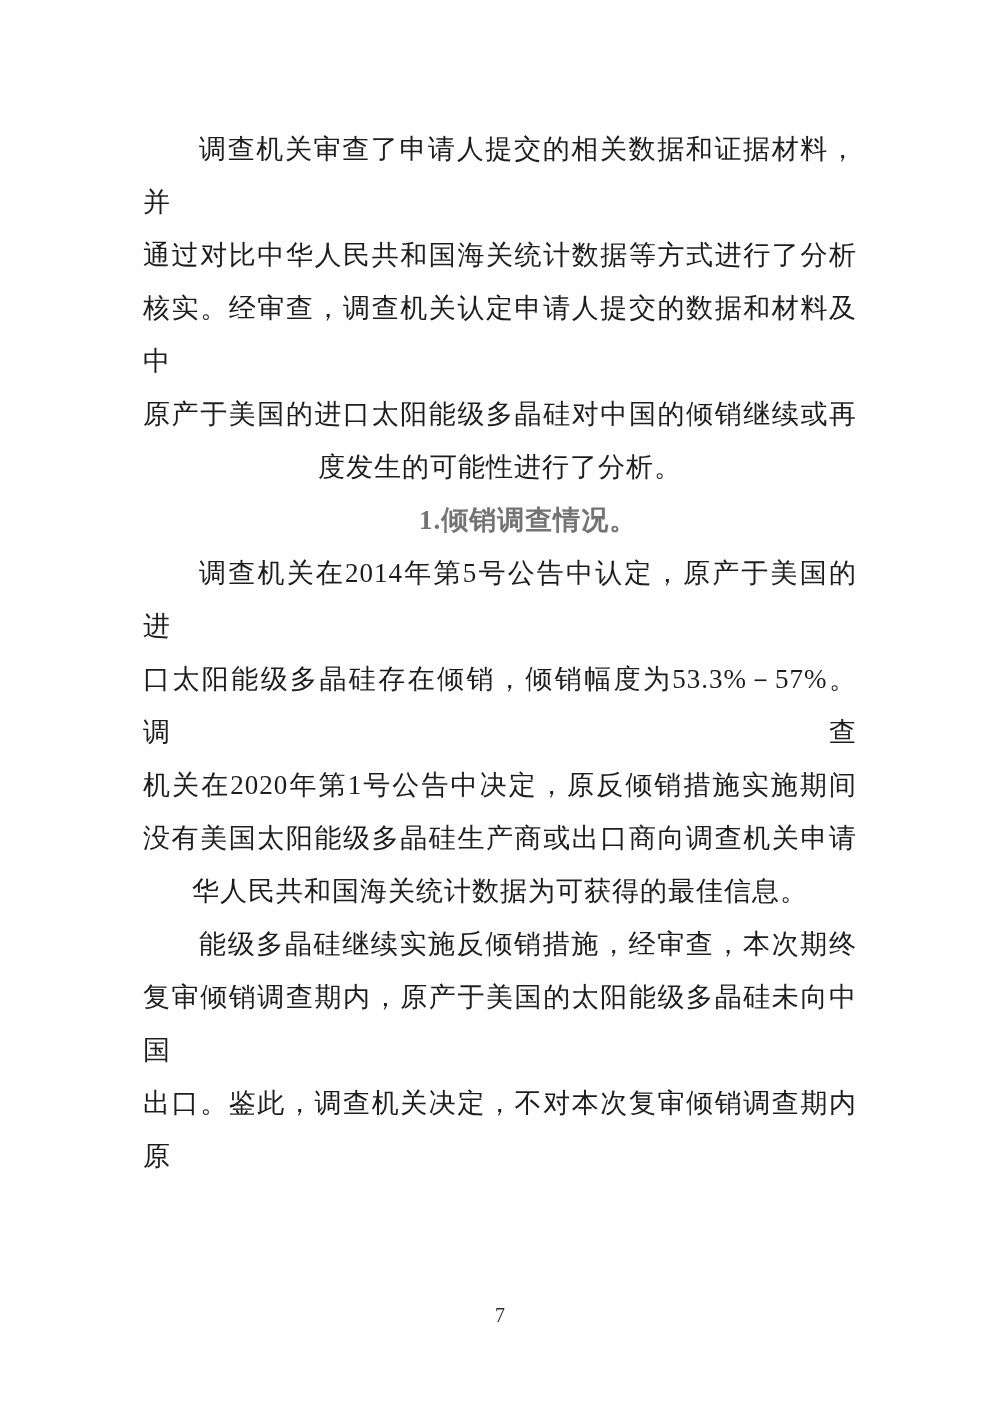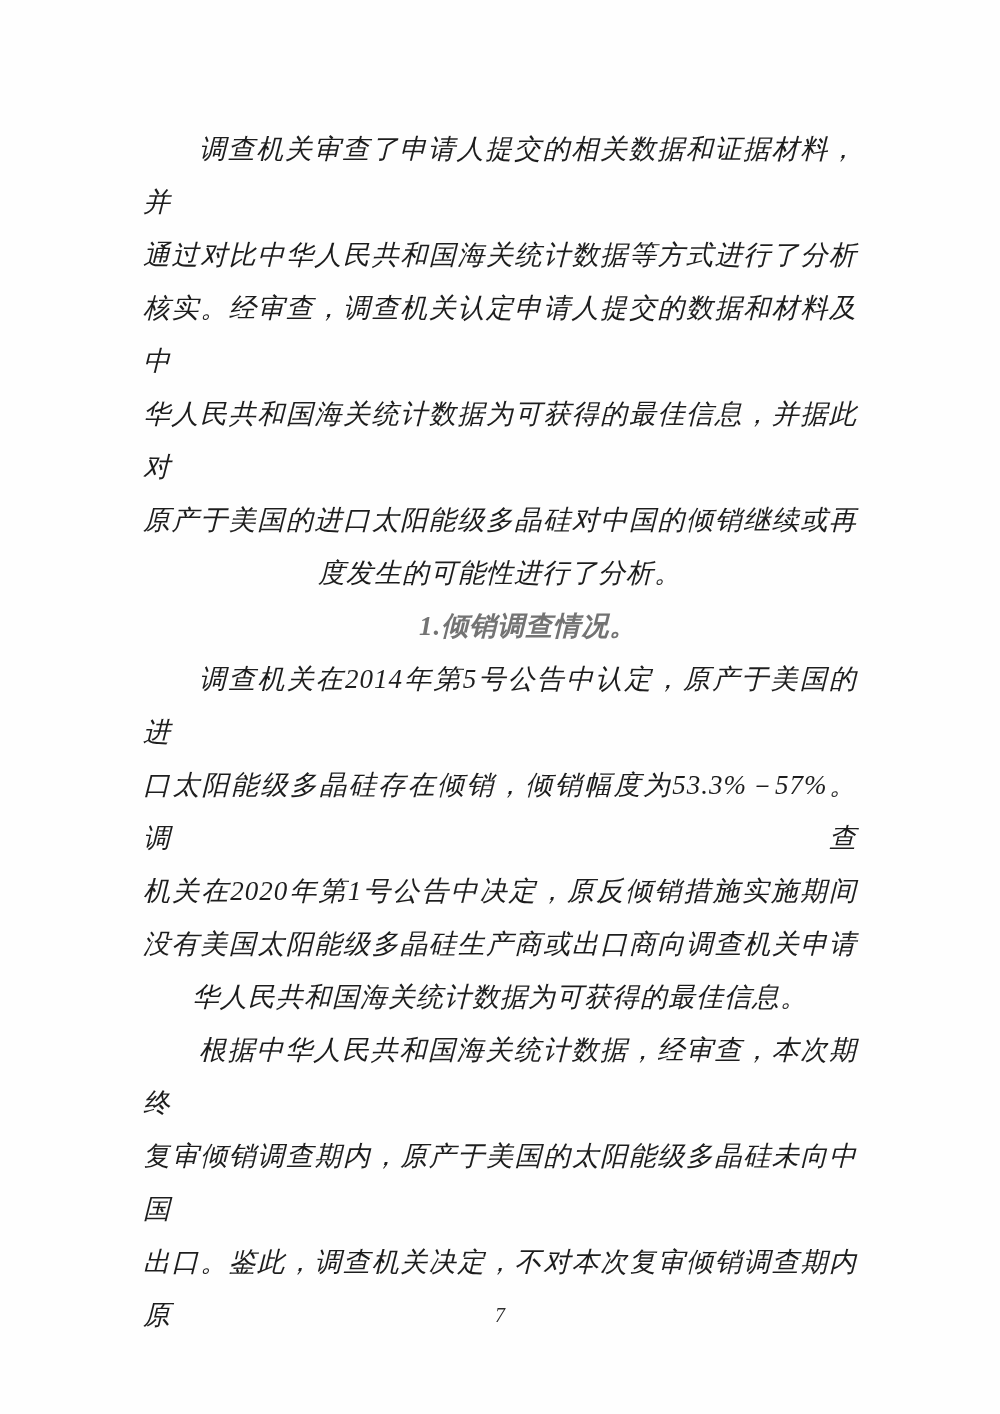--- a/index.html
+++ b/index.html
@@ -9,21 +9,20 @@
   }
   .page {
     position: relative;
     width: 1000px;
     height: 1414px;
     margin: 0 auto;
     background: #fefefe;
     color: #1d1d1d;
     font-family: "Liberation Serif", "DejaVu Serif", serif;
     overflow: hidden;
-    font-style: italic;
   }
   .content {
     position: absolute;
     left: 143px;
     top: 123px;
     width: 714px;
     font-size: 27px;
     line-height: 53px;
     letter-spacing: 1px;
   }
@@ -60,33 +59,32 @@
 </head>
 <body>
 
 <div class="page">
 
   <div class="content">
 
     <div class="line j i">调查机关审查了申请人提交的相关数据和证据材料，并</div>
     <div class="line j">通过对比中华人民共和国海关统计数据等方式进行了分析</div>
     <div class="line j">核实。经审查，调查机关认定申请人提交的数据和材料及中</div>
-    <div class="line j">华人民共和国海关统计数据为可获得的最佳信息，并据此对</div>
     <div class="line j">原产于美国的进口太阳能级多晶硅对中国的倾销继续或再</div>
     <div class="line">度发生的可能性进行了分析。</div>
 
     <div class="line h i">1.倾销调查情况。</div>
 
     <div class="line j i">调查机关在2014年第5号公告中认定，原产于美国的进</div>
     <div class="line j">口太阳能级多晶硅存在倾销，倾销幅度为53.3%－57%。调查</div>
     <div class="line j">机关在2020年第1号公告中决定，原反倾销措施实施期间</div>
     <div class="line j">没有美国太阳能级多晶硅生产商或出口商向调查机关申请</div>
     <div class="line">华人民共和国海关统计数据为可获得的最佳信息。</div>
 
-    <div class="line j i">根据中华人民共和国海关统计数据，经审查，本次期终</div>
+    <div class="line j i">能级多晶硅继续实施反倾销措施，经审查，本次期终</div>
     <div class="line j">复审倾销调查期内，原产于美国的太阳能级多晶硅未向中国</div>
     <div class="line j">出口。鉴此，调查机关决定，不对本次复审倾销调查期内原</div>
 
   </div>
 
   <div class="footer">7</div>
 
 </div>
 
 </body></html>

